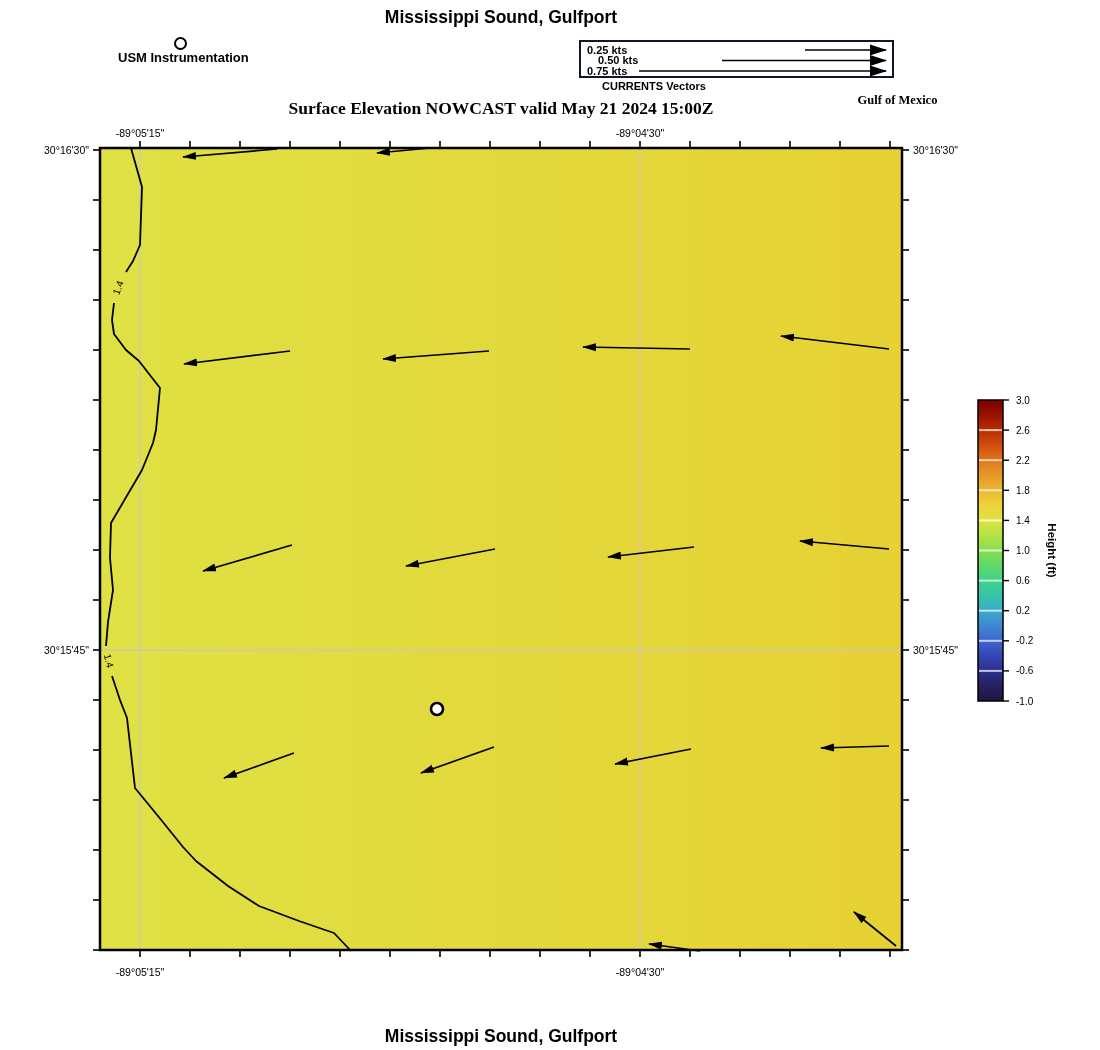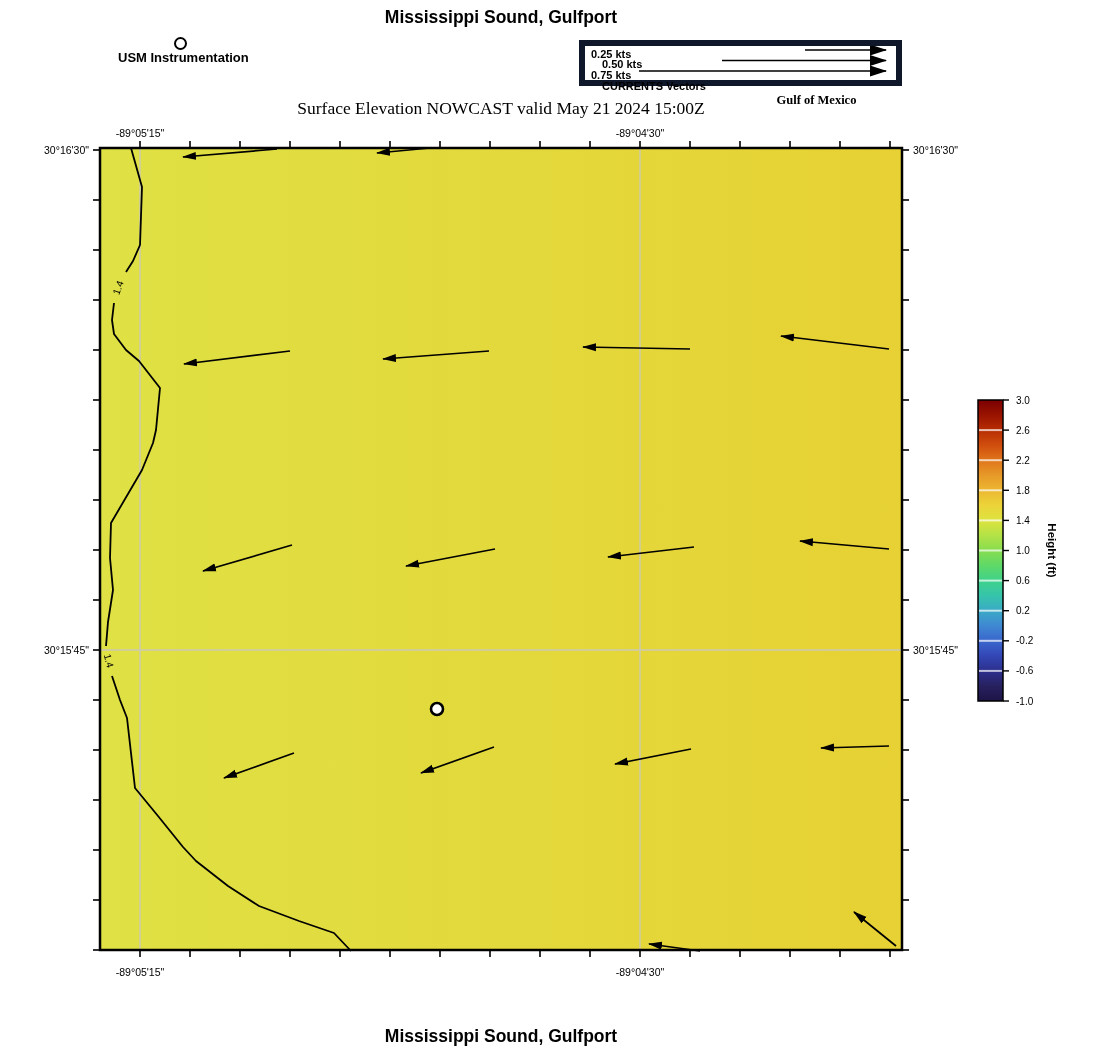--- a/index.html
+++ b/index.html
@@ -7,32 +7,32 @@
         font-family:"Liberation Sans",sans-serif;color:#000;overflow:hidden;}
   svg#plot{position:absolute;left:0;top:0;}
   svg text{font-family:"Liberation Sans",sans-serif;fill:#000;}
   .ticklab{font-size:10.5px;}
   .cblab{font-size:10px;}
   .cbtitle{font-size:11.5px;font-weight:bold;}
   .clab{font-size:10px;}
   .t-top{position:absolute;left:100px;top:7px;width:802px;text-align:center;
          font-size:17.5px;font-weight:bold;}
   .t-sub{position:absolute;left:100px;top:98px;width:802px;text-align:center;
-         font-family:"Liberation Serif",serif;font-size:17.5px;font-weight:normal;}
+         font-family:"Liberation Serif",serif;font-size:17.5px;font-weight:bold;}
   .t-bottom{position:absolute;left:100px;top:1026px;width:802px;text-align:center;
          font-size:17.5px;font-weight:bold;}
   .usm{position:absolute;left:113px;top:37px;display:flex;align-items:center;flex-direction:column;}
   .usm-circle{width:9px;height:9px;border:2.6px solid #000;border-radius:50%;
          background:#fff;display:inline-block;flex:none;}
   .usm-label{margin-left:5px;font-size:13px;font-weight:bold;white-space:nowrap;}
-  .vec-box{position:absolute;left:579px;top:40px;width:311px;height:34px;border:6px solid #0f172a;}
+  .vec-box{position:absolute;left:579px;top:40px;width:311px;height:34px;border:2px solid #0f172a;}
   .vec-label{position:absolute;left:6px;font-size:11px;font-weight:bold;line-height:10px;white-space:nowrap;}
   .vec-label.r0{top:3px;} .vec-label.r1{top:13px;margin-left:11px;} .vec-label.r2{top:24px;}
   .cur-cap{position:absolute;left:602px;top:80px;font-size:11px;font-weight:bold;}
-  .gulf{position:absolute;left:729px;top:93px;width:175px;text-align:center;
+  .gulf{position:absolute;left:810px;top:93px;width:175px;text-align:center;
         font-family:"Liberation Serif",serif;font-size:12.5px;font-weight:bold;}
 </style>
 </head>
 <body>
 
 <div class="page">
 
   <svg id="plot" width="1100" height="1050" viewBox="0 0 1100 1050">
       <defs>
         <linearGradient id="seafill" x1="0" y1="0" x2="1" y2="0">

